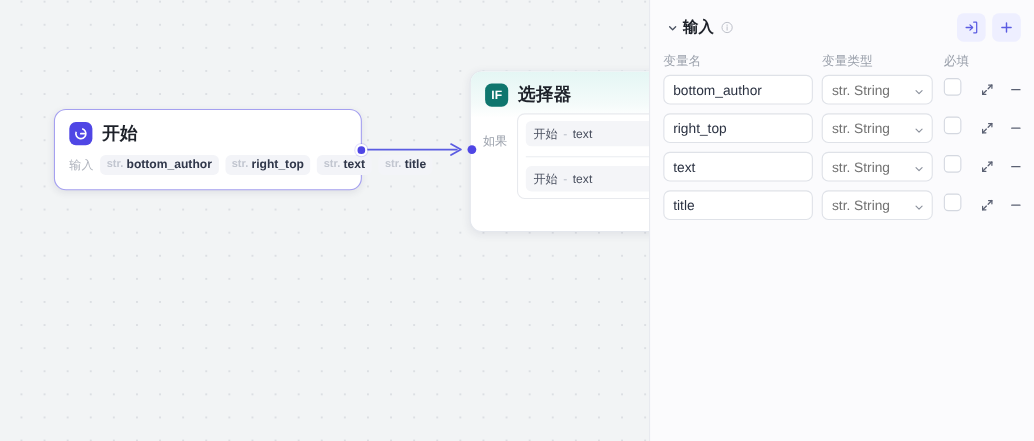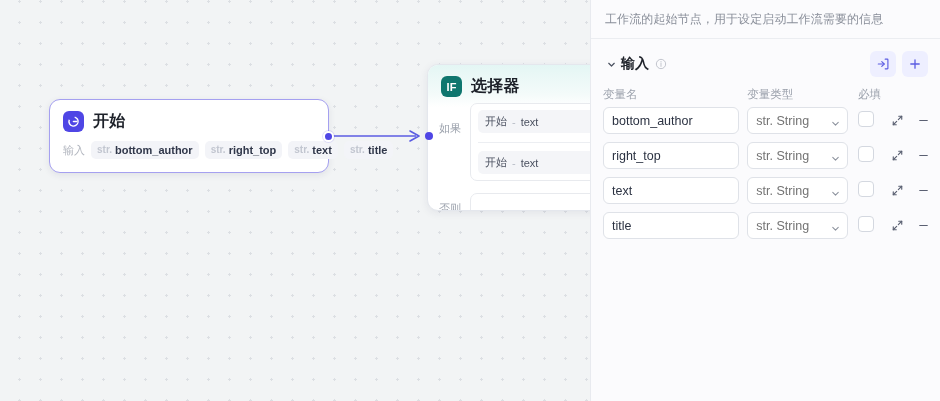--- a/index.html
+++ b/index.html
@@ -360,33 +360,28 @@
               <span class="cond-pill">
                 <span>开始</span>
                 <span class="dash">-</span>
                 <span>text</span>
               </span>
 
             </div>
           </div>
         </div>
 
-        <div class="if-row else-row" style="margin-top:7px">
-          <span class="cond-label">否则</span>
-          <div class="else-box"></div>
-        </div>
       </div>
     </div>
 
     <div class="handle handle-if-in"></div>
   </div>
 
   <div id="panel">
 
-    <div class="panel-desc">工作流的起始节点，用于设定启动工作流需要的信息</div>
 
     <div class="sec-header">
       <span class="chev">
         <svg width="11" height="11" viewBox="0 0 16 16" fill="none">
           <path d="M4 6.2 L8 10.2 L12 6.2" stroke="#4a5160" stroke-width="1.7" stroke-linecap="round" stroke-linejoin="round"></path>
         </svg>
       </span>
       <span class="sec-title">输入</span>
       <span class="info-icon">
         <svg width="12" height="12" viewBox="0 0 16 16" fill="none">

